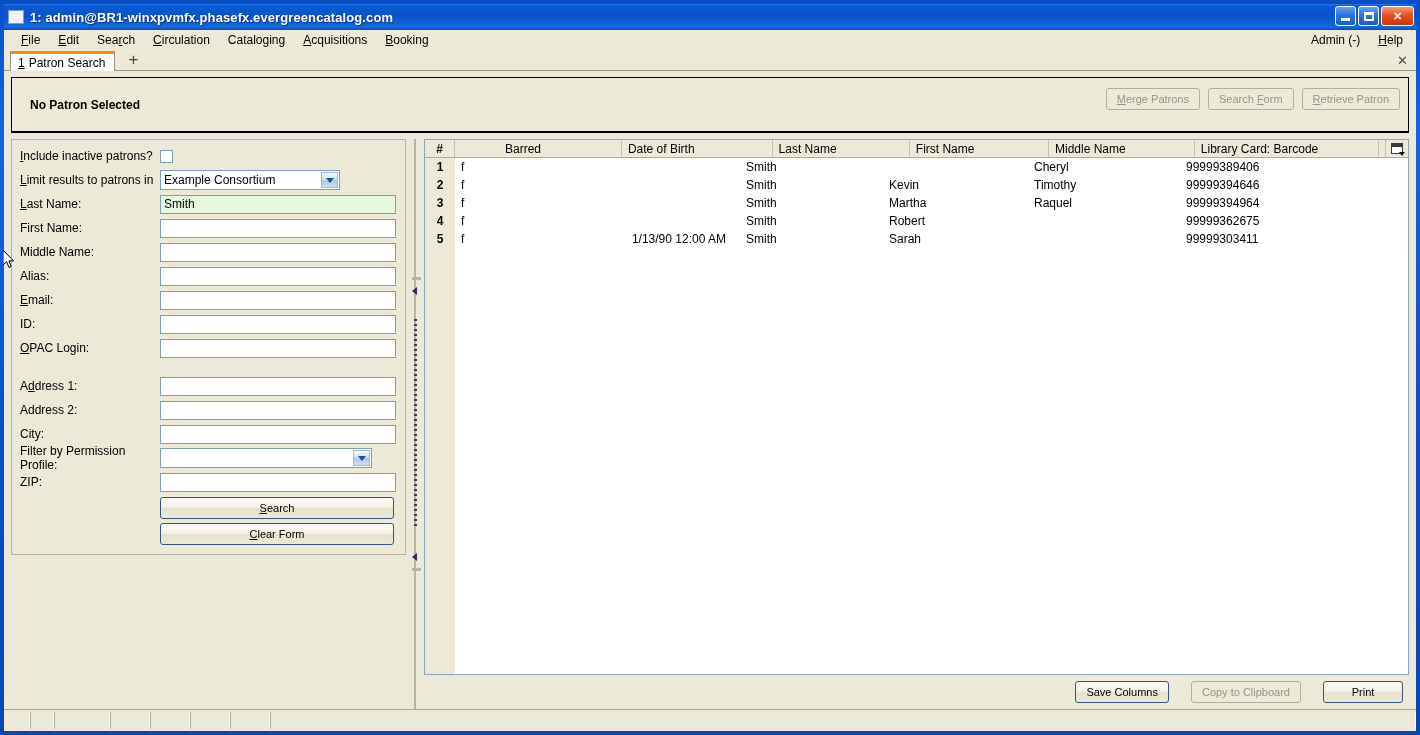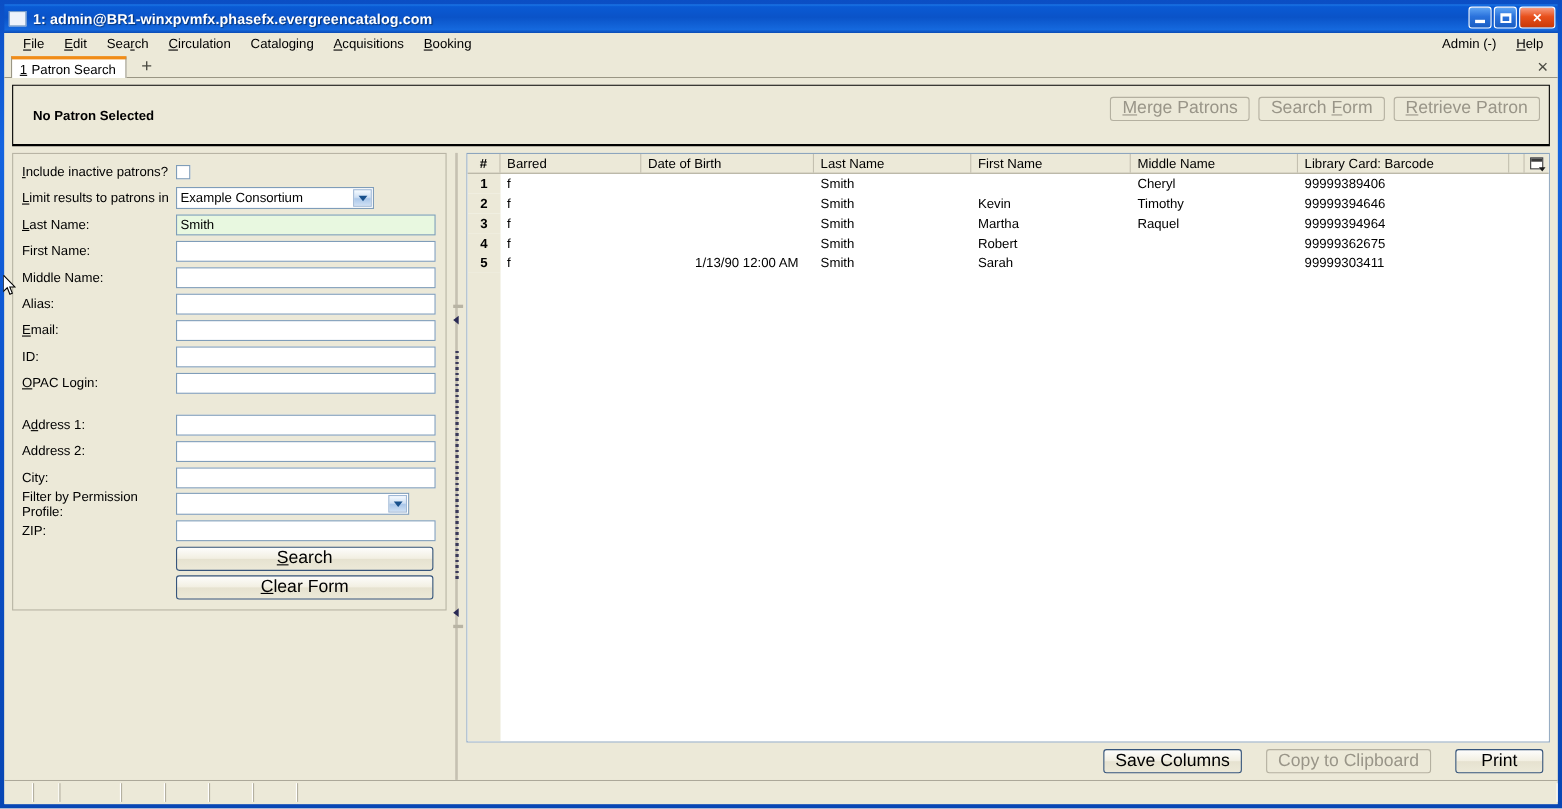--- a/index.html
+++ b/index.html
@@ -152,21 +152,21 @@
     font-size: 12px; font-weight: bold;
     margin: 20px 0 0 18px;
   }
   .patron-header-btns {
     position: absolute; right: 8px; top: 10px;
     display: flex; gap: 8px;
   }
 
   button.xpbtn {
     font-family: "Liberation Sans", sans-serif;
-    font-size: 16px;
+    font-size: 11px;
     height: 22px;
     padding: 0 10px;
     background: #ece9d8;
     border: 1px solid #b4b0a0;
     border-radius: 3px;
     color: #999588;
     cursor: default;
     white-space: nowrap;
   }
   button.xpbtn.enabled {
@@ -571,21 +571,21 @@
             <div class="split-arrow top"></div>
             <div class="split-cap b"></div>
             <div class="split-arrow bot"></div>
           </div>
         </div>
 
         <div class="right-pane">
           <div class="table-wrap">
             <div class="thead">
                 <div class="th" style="width: 30px; flex: 0 0 auto; justify-content: center; padding-left: 0px; font-weight: bold;">#</div>
-                <div class="th" style="width: 128px;">Barred</div>
+                <div class="th" style="width: 128px; margin-left: 44px;">Barred</div>
                 <div class="th" style="width: 157px;">Date of Birth</div>
                 <div class="th" style="width: 143px;">Last Name</div>
                 <div class="th" style="width: 145px;">First Name</div>
                 <div class="th" style="width: 152px;">Middle Name</div>
                 <div class="th" style="width: 192px;">Library Card: Barcode</div>
                 <div class="th" style="flex: 1 1 0%;"></div>
                 <div class="th colpick" style="width: 22px; flex: 0 0 auto;">
                   <span class="colpick-icon"></span>
                 </div>
               </div>

